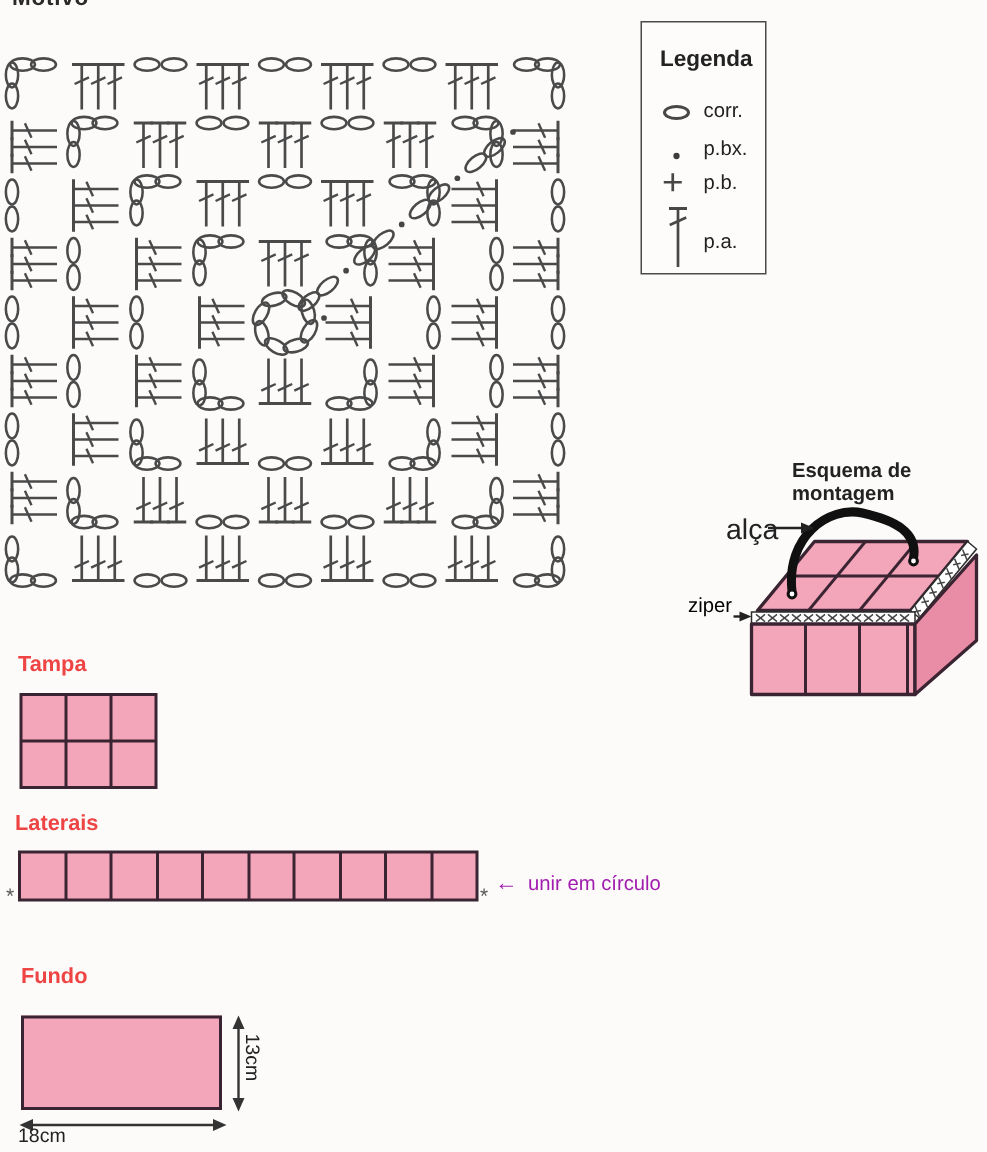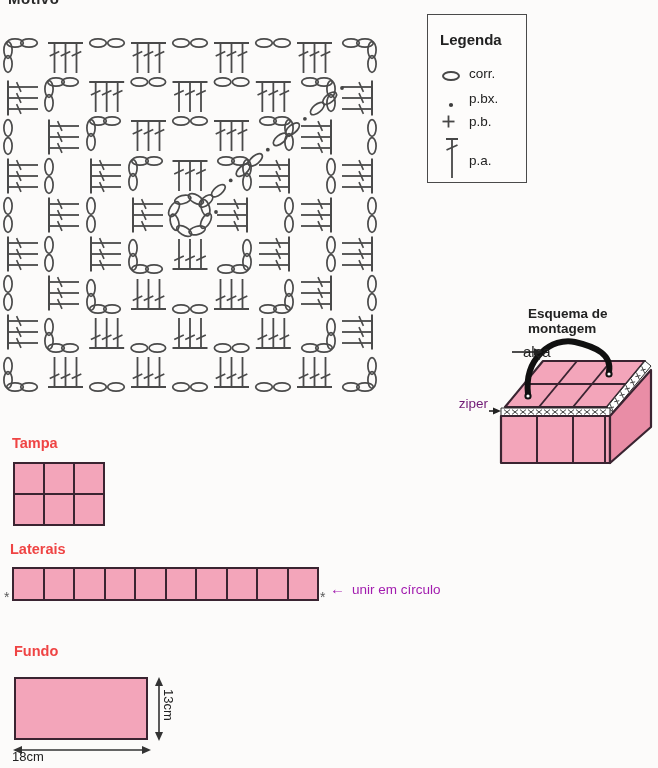--- a/index.html
+++ b/index.html
@@ -6,29 +6,29 @@
   body{
     width:658px;height:768px;position:relative;overflow:hidden;
     background:#fcfbfa;color:#1e1e1e;
     font-family:"Liberation Sans","DejaVu Sans",sans-serif;
   }
   .abs{position:absolute;}
   
   #motif-title-clip{left:8px;top:0;height:13px;overflow:hidden;}
   #motif-title-clip span{display:block;margin-top:-10px;font-weight:bold;font-size:15px;letter-spacing:.5px;color:#2a2a2a;}
   
-  #legend-box{left:427px;top:14px;width:100px;height:169px;border:1.5px solid #4a4a4a;background:#fdfcfb;box-sizing:border-box;}
+  #legend-box{left:427px;top:14px;width:84px;height:169px;border:1.5px solid #4a4a4a;background:#fdfcfb;box-sizing:border-box;}
   #legend-title{position:absolute;left:12px;top:16px;font-size:15px;font-weight:bold;color:#222;}
   .lg-icon{position:absolute;}
   .lg-label{position:absolute;font-size:13.5px;color:#222;text-align:center;}
   
   .sec-title{font-size:14.5px;font-weight:bold;color:#ef4444;}
   #assembly-title{left:487px;top:306px;font-size:13.5px;font-weight:bold;color:#222;padding-left:41px;}
-  #handle-label{left:484px;top:343px;font-size:15px;color:#222;margin-left:39px;}
-  #zipper-label{left:446px;top:396px;width:42px;text-align:right;font-size:13.5px;color:#701a75;}
+  #handle-label{left:484px;top:343px;font-size:19px;color:#222;}
+  #zipper-label{left:446px;top:396px;width:42px;text-align:right;font-size:13.5px;color:#000000;}
   
   .pgrid{position:absolute;display:grid;gap:2px;padding:2px;background:#3a2431;box-sizing:border-box;}
   .pgrid>div{background:#f3a5ba;}
   #tampa-grid{left:13px;top:462px;width:92px;height:64px;}
   #laterais-grid{left:12px;top:567px;width:307px;height:34px;}
   .ast{font-size:14px;color:#5a5a5a;}
   #join-note{left:330px;top:580px;font-size:13.5px;color:#a21caf;white-space:nowrap;}
   #join-note .arr{font-size:15px;margin-right:7px;}
   
   #fundo-rect{left:14px;top:677px;width:134px;height:63px;background:#f3a5ba;border:2.5px solid #3a2431;box-sizing:border-box;}

